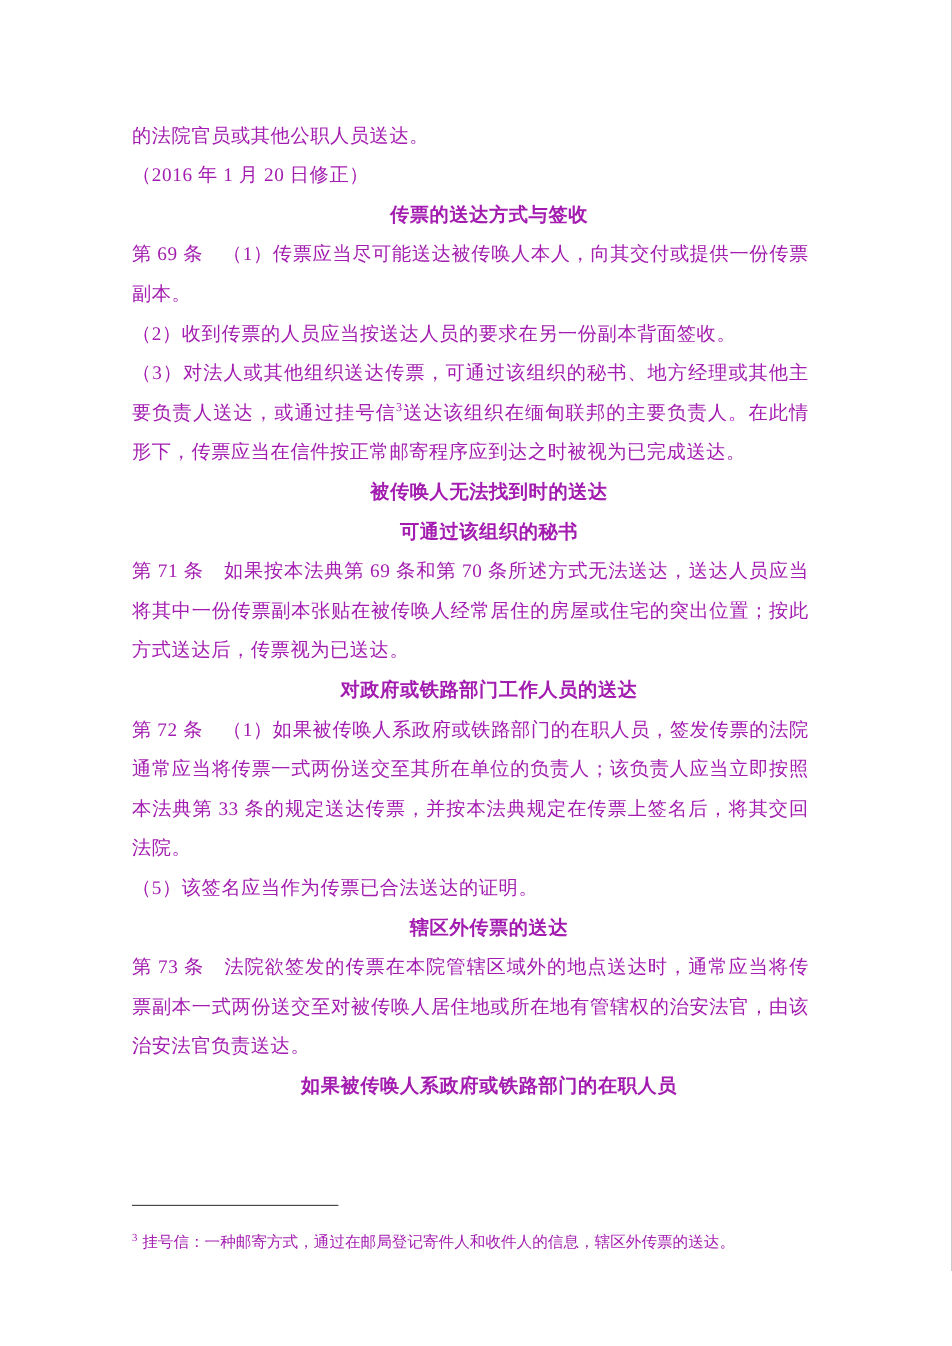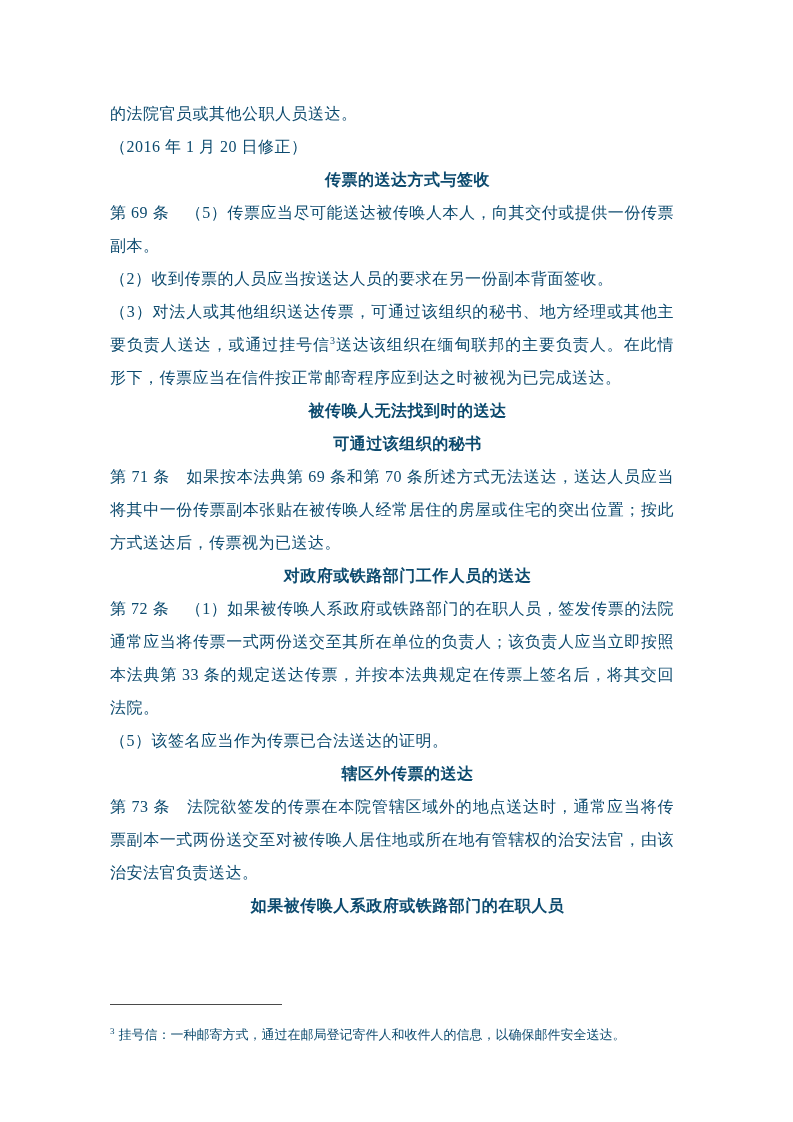--- a/index.html
+++ b/index.html
@@ -9,21 +9,21 @@
   }
   .page {
     position: relative;
     width: 793px;
     height: 1122px;
     margin: 0 auto;
     background: #ffffff;
     box-sizing: border-box;
     overflow: hidden;
     font-family: "Liberation Serif", "DejaVu Serif", serif;
-    color: #0c4a6e;
+    color: #a21caf;
   }
   .content {
     position: absolute;
     top: 97px;
     left: 110px;
     width: 564px;
   }
   .content p {
     margin: 0;
     font-size: 16px;
@@ -74,34 +74,34 @@
 </style>
 </head>
 <body>
 
 <div class="page">
 
   <div class="content">
     <p>的法院官员或其他公职人员送达。</p>
     <p>（2016 年 1 月 20 日修正）</p>
     <p class="heading">传票的送达方式与签收</p>
-    <p>第 69 条　（5）传票应当尽可能送达被传唤人本人，向其交付或提供一份传票副本。</p>
+    <p>第 69 条　（1）传票应当尽可能送达被传唤人本人，向其交付或提供一份传票副本。</p>
     <p>（2）收到传票的人员应当按送达人员的要求在另一份副本背面签收。</p>
     <p><span>（3）对法人或其他组织送达传票，可通过该组织的秘书、地方经理或其他主要负责人送达，或通过挂号信</span><sup class="fn-ref">3</sup><span>送达该组织在缅甸联邦的主要负责人。在此情形下，传票应当在信件按正常邮寄程序应到达之时被视为已完成送达。</span></p>
     <p class="heading">被传唤人无法找到时的送达</p>
     <p class="heading">可通过该组织的秘书</p>
     <p>第 71 条　如果按本法典第 69 条和第 70 条所述方式无法送达，送达人员应当将其中一份传票副本张贴在被传唤人经常居住的房屋或住宅的突出位置；按此方式送达后，传票视为已送达。</p>
     <p class="heading">对政府或铁路部门工作人员的送达</p>
     <p>第 72 条　（1）如果被传唤人系政府或铁路部门的在职人员，签发传票的法院通常应当将传票一式两份送交至其所在单位的负责人；该负责人应当立即按照本法典第 33 条的规定送达传票，并按本法典规定在传票上签名后，将其交回法院。</p>
     <p>（5）该签名应当作为传票已合法送达的证明。</p>
     <p class="heading">辖区外传票的送达</p>
     <p>第 73 条　法院欲签发的传票在本院管辖区域外的地点送达时，通常应当将传票副本一式两份送交至对被传唤人居住地或所在地有管辖权的治安法官，由该治安法官负责送达。</p>
     <p class="heading">如果被传唤人系政府或铁路部门的在职人员</p>
   </div>
 
   <div class="footnote-sep"></div>
 
   <div class="footnote">
-    <sup>3</sup><span>挂号信：一种邮寄方式，通过在邮局登记寄件人和收件人的信息，以确保邮件安全送达。</span>
+    <sup>3</sup><span>挂号信：一种邮寄方式，通过在邮局登记寄件人和收件人的信息，辖区外传票的送达。</span>
   </div>
 
 
 </div>
 
 </body></html>

